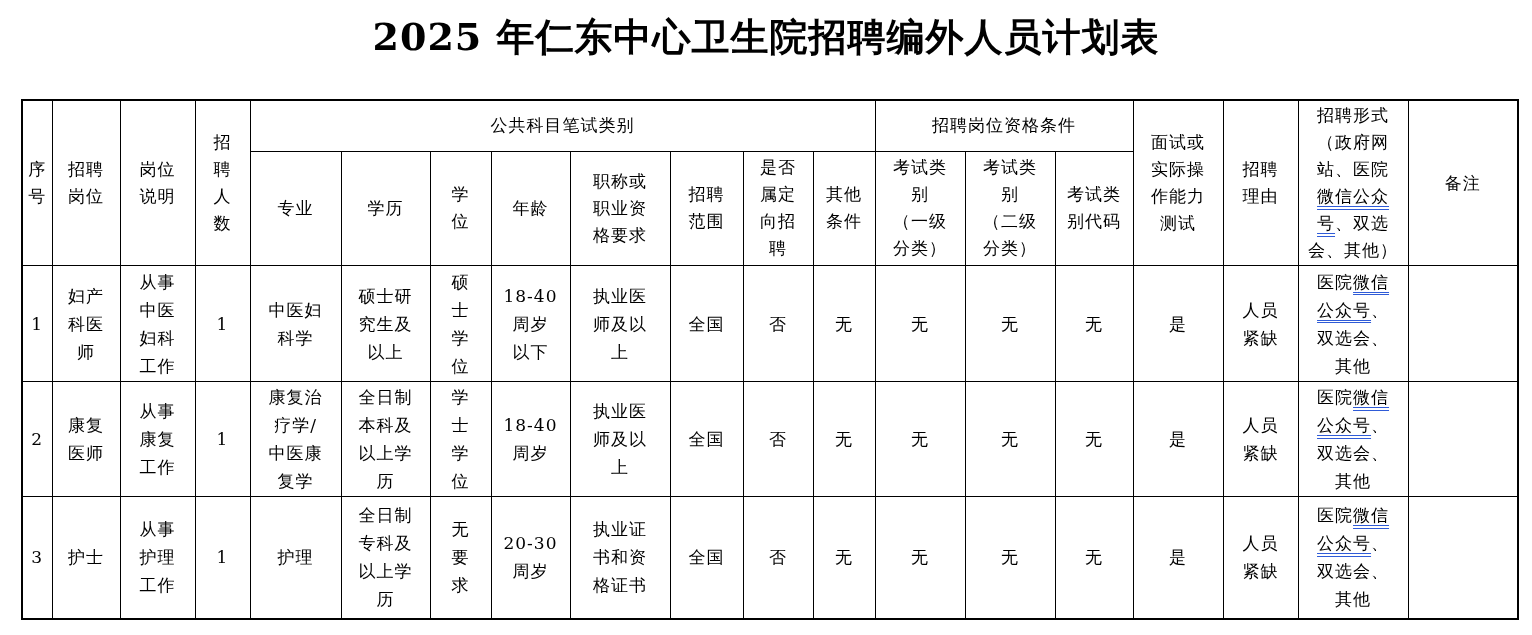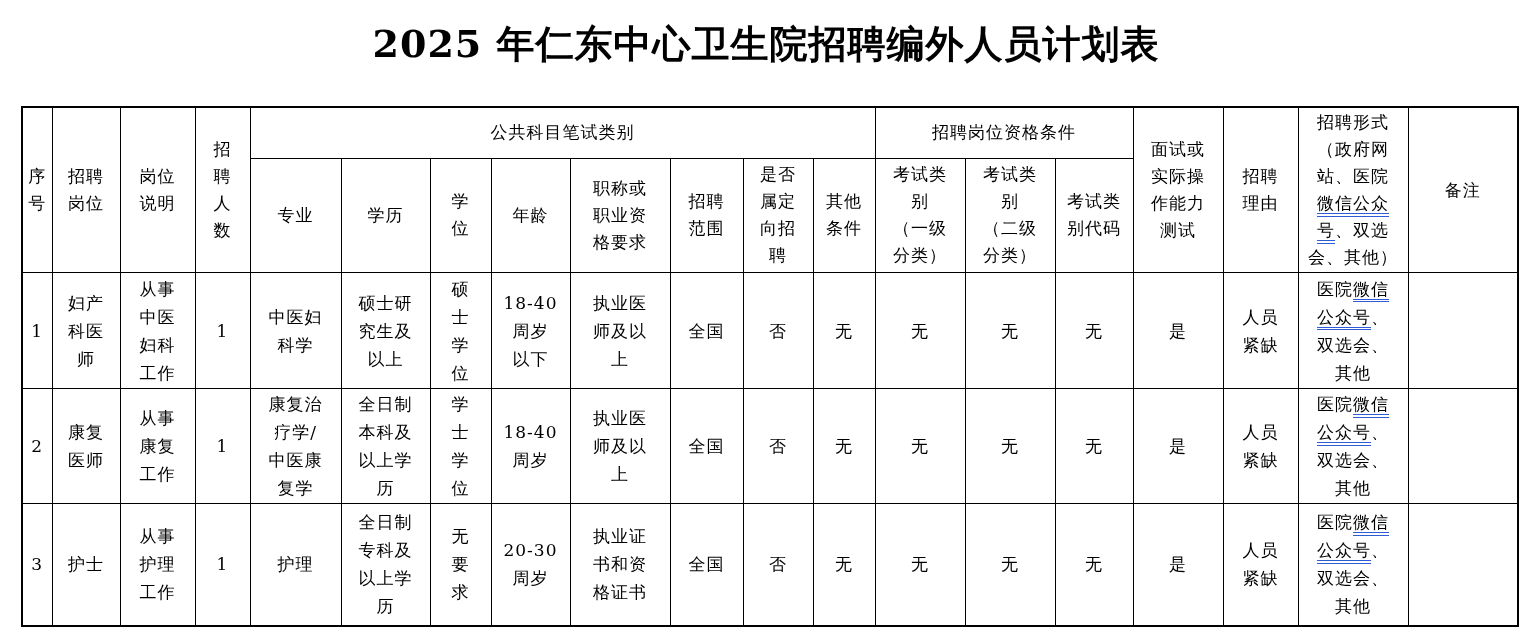--- a/index.html
+++ b/index.html
@@ -3,21 +3,21 @@
 <meta charset="utf-8">
 <style>
   html,body { margin:0; padding:0; background:#ffffff; }
   body {
     width:1532px; height:635px;
     font-family:"DejaVu Serif","Liberation Serif",serif;
     color:#000;
     overflow:hidden;
   }
   .title {
-    margin:16px 0 0 0;
+    margin:9px 0 0 0;
     text-align:center;
     font-size:38px;
     font-weight:bold;
     letter-spacing:1px;
     line-height:56px;
   }
   table.plan {
     border-collapse:collapse;
     table-layout:fixed;
     margin:34px 0 0 21px;

